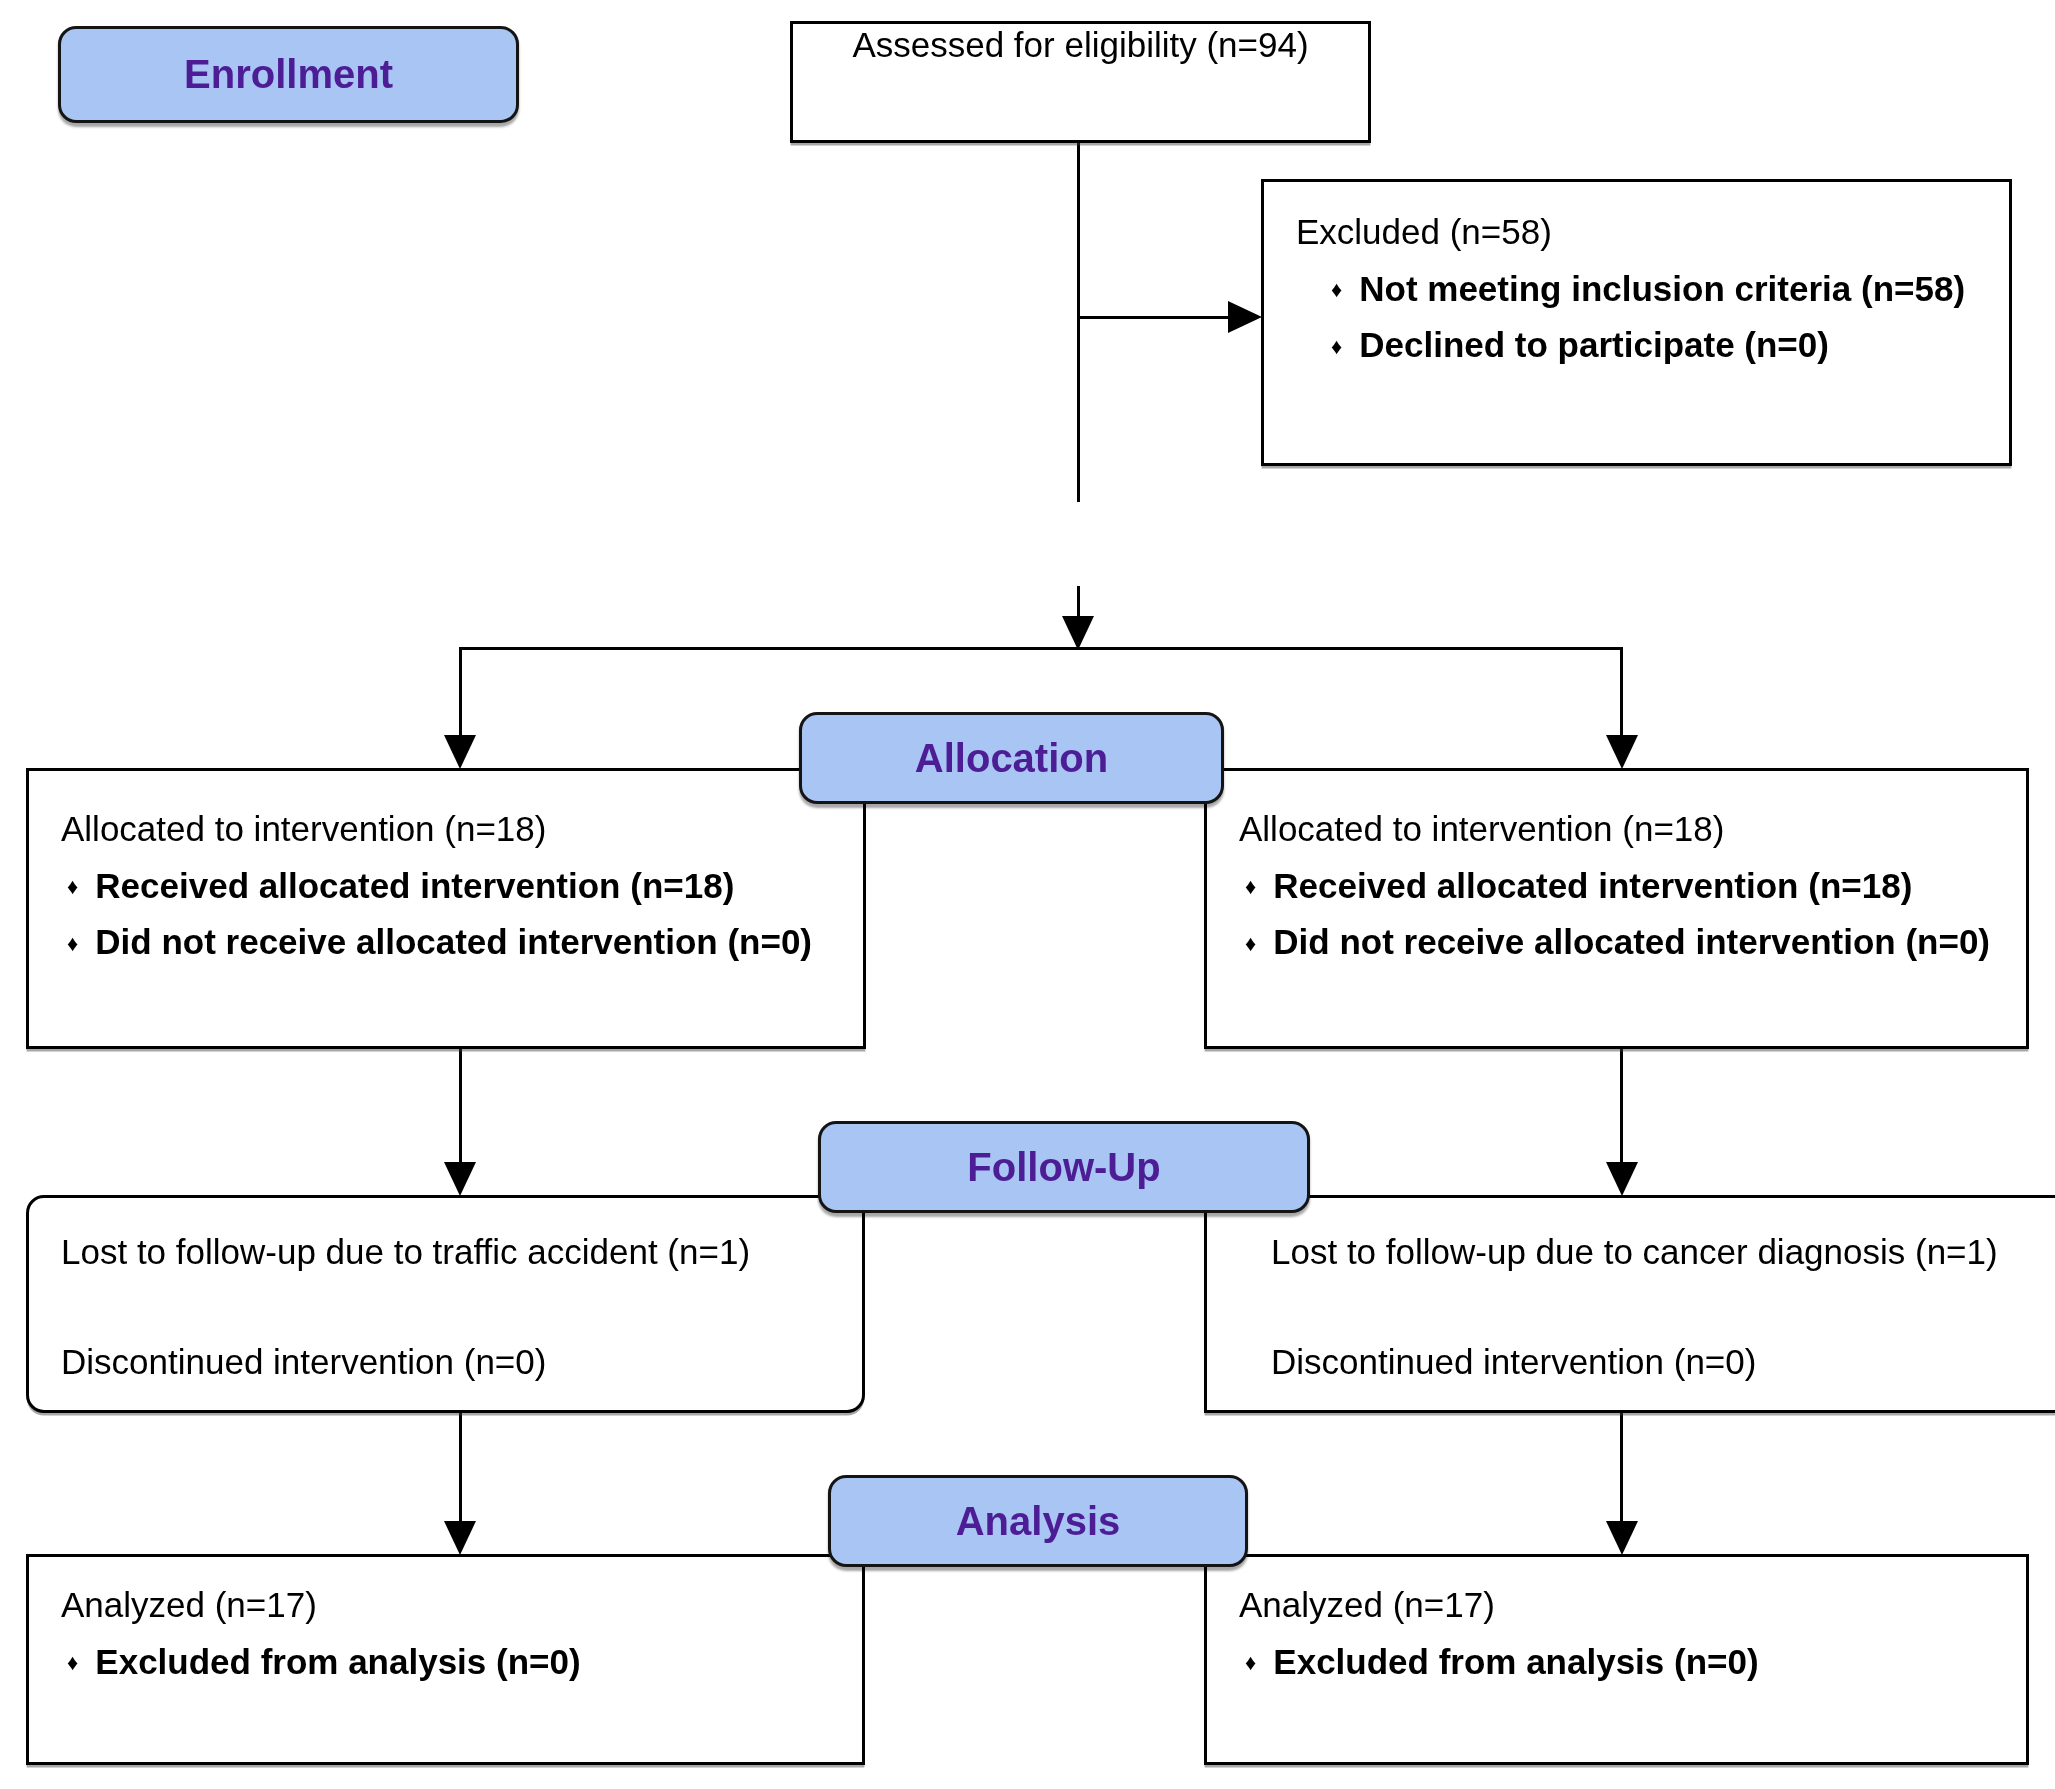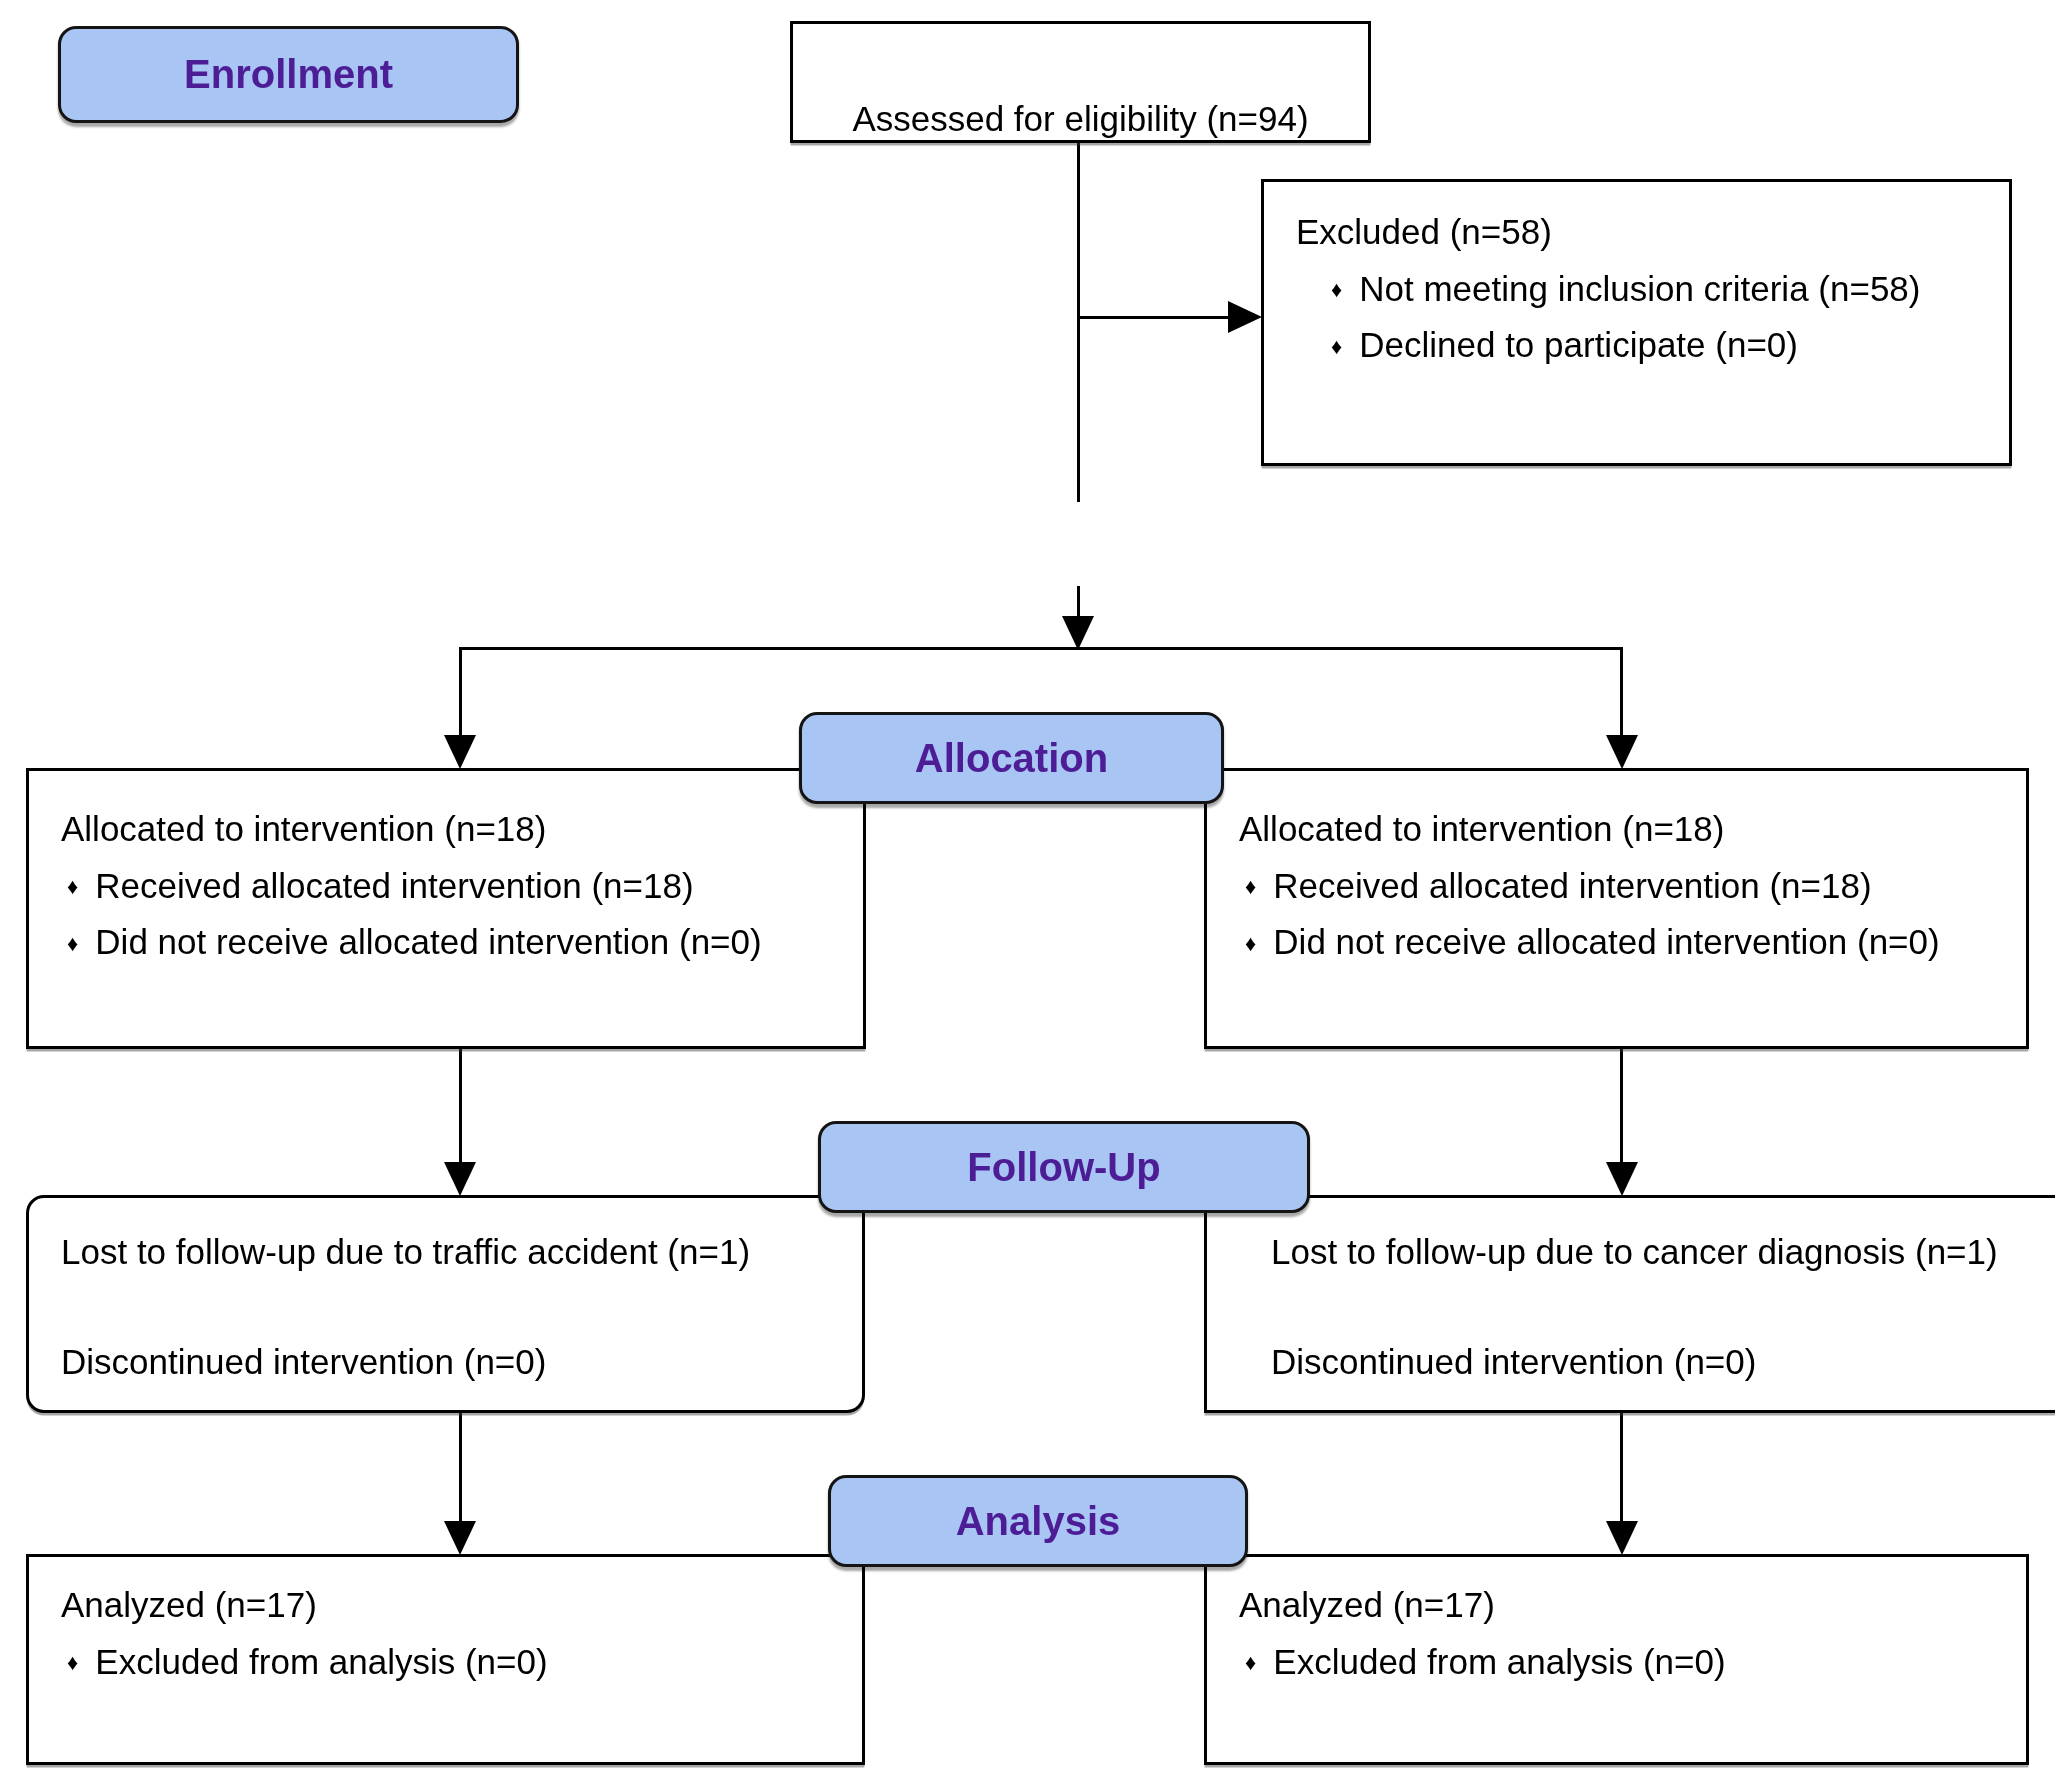--- a/index.html
+++ b/index.html
@@ -18,21 +18,21 @@
     border:3.7px solid #000000;
     box-sizing:border-box;
     font-size:35px;
     line-height:1.2;
     color:#000;
     z-index:2;
     box-shadow:0 3.1px 0 -0.6px rgba(60,60,60,0.45);
   }
   .box.center{
     display:flex;
-    align-items:flex-end;
+    align-items:flex-start;
     justify-content:center;
     text-align:center;
   }
   .stage{
     position:absolute;
     background:#A9C5F4;
     border:3.7px solid #141414;
     border-radius:18.3px;
     box-sizing:border-box;
     display:flex;
@@ -56,21 +56,21 @@
   .arrow-right{
     position:absolute;width:0;height:0;z-index:1;
     border-top:16.5px solid transparent;
     border-bottom:16.5px solid transparent;
     border-left:34px solid #000;
   }
   .pad{padding:29px 14.7px 0 32px;}
   .row{white-space:nowrap;}
   .row + .row{margin-top:14.7px;}
   .row.gap{margin-top:68px;}
-  .bullet-row{padding-left:6.1px;}
+  .bullet-row{padding-left:6.1px;font-weight:bold;}
   .bullet-row.indent{padding-left:35px;}
   .diamond{
     display:inline-block;
     font-size:22px;
     vertical-align:3.7px;
     margin-right:17px;
   }
 </style>
 </head>
 <body>

